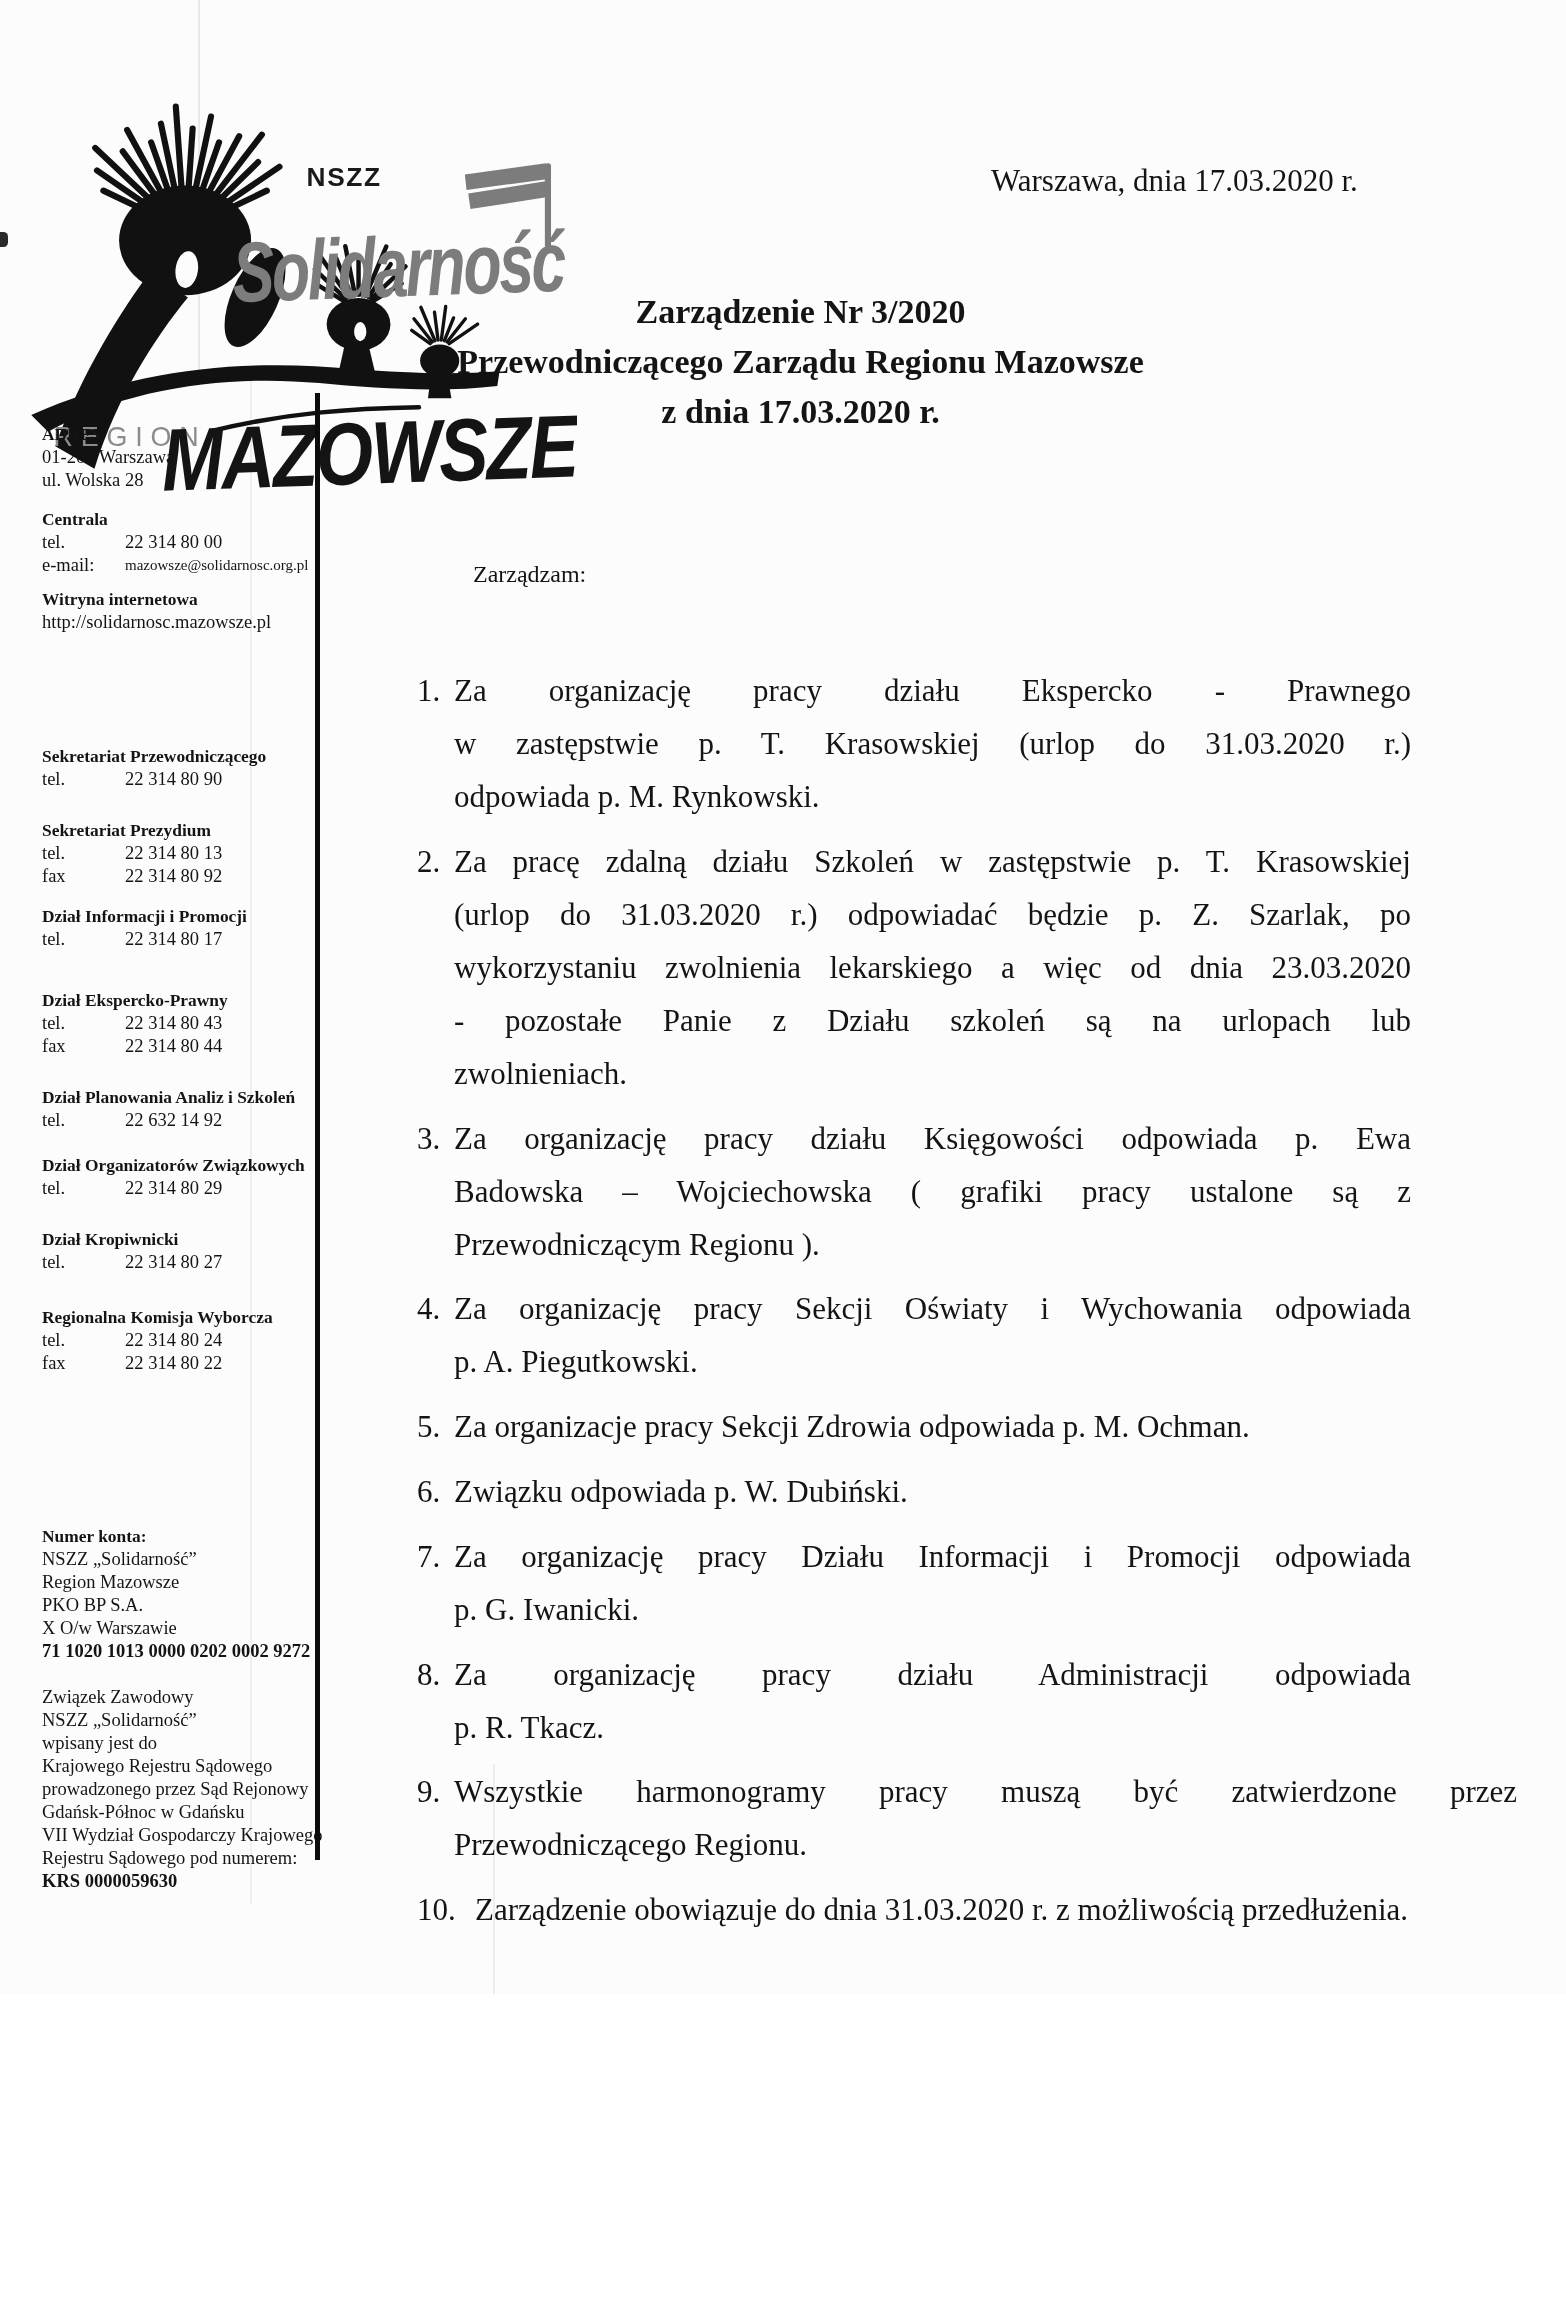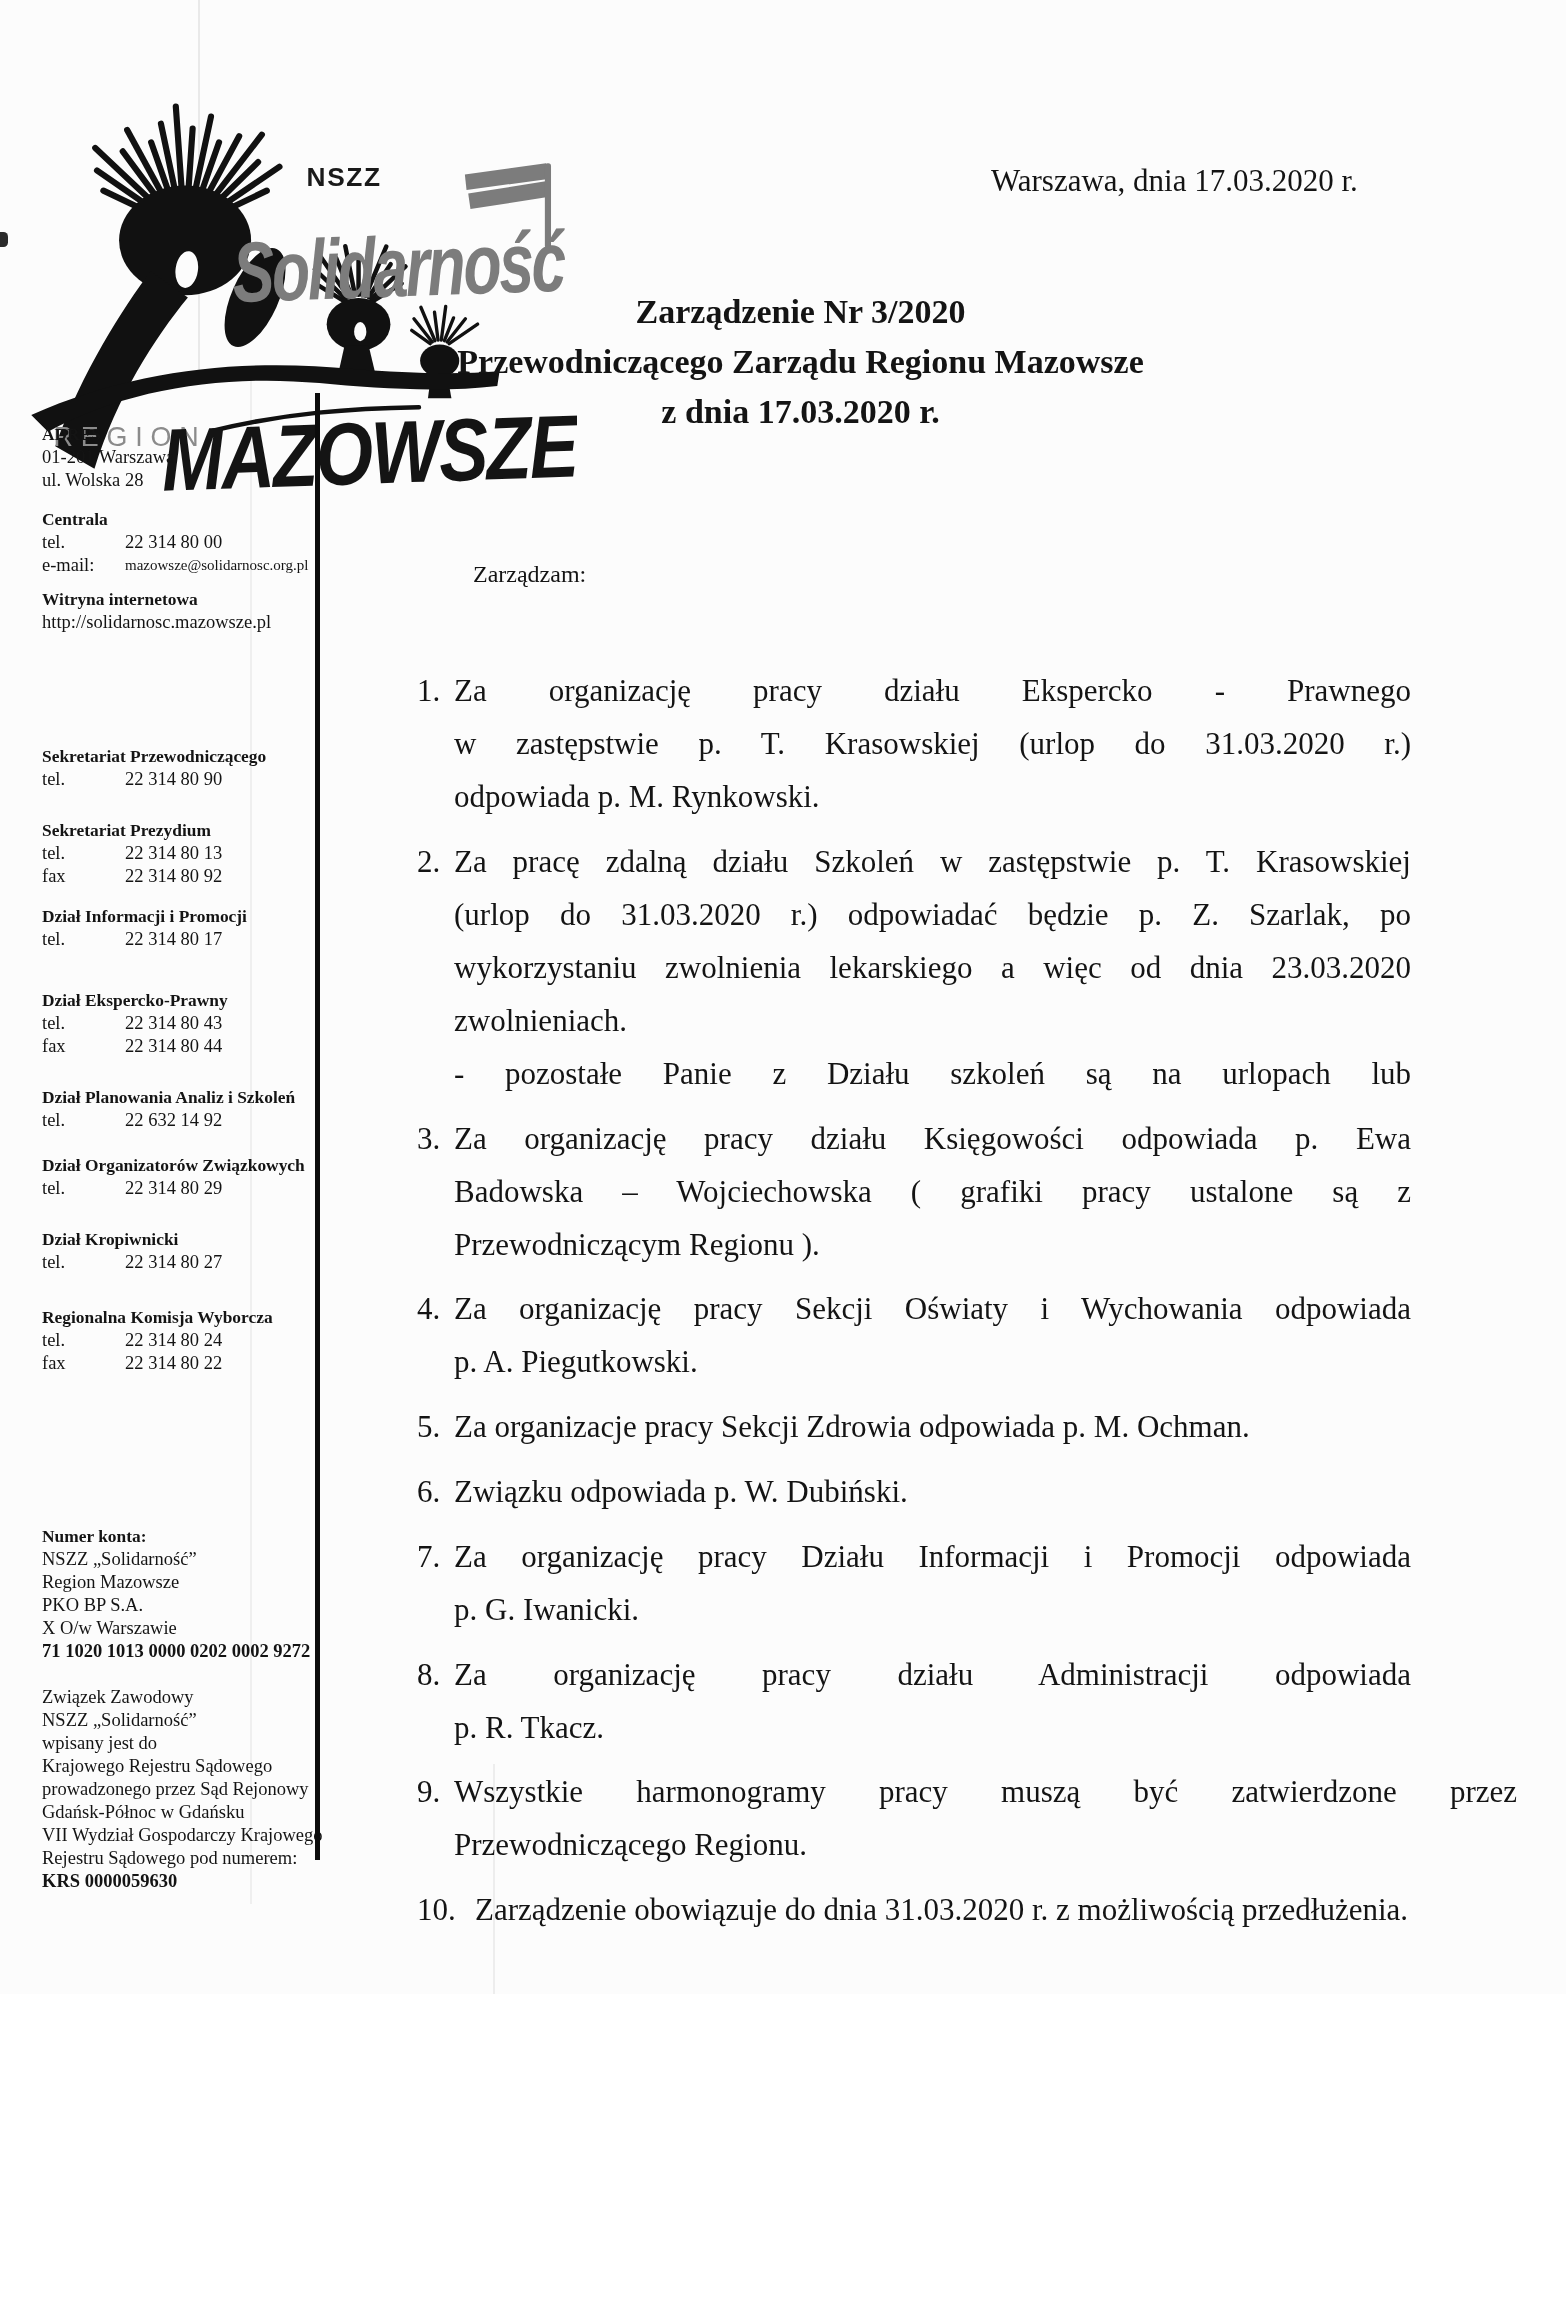--- a/index.html
+++ b/index.html
@@ -274,22 +274,22 @@
   <div id="order-list">
       <div class="item">
         <span class="ln">Za organizację pracy działu Ekspercko - Prawnego</span>
         <span class="ln">w zastępstwie p. T. Krasowskiej (urlop do 31.03.2020 r.)</span>
         <span class="ln last">odpowiada p. M. Rynkowski.</span>
       </div>
       <div class="item">
         <span class="ln">Za pracę zdalną działu Szkoleń w zastępstwie p. T. Krasowskiej</span>
         <span class="ln">(urlop do 31.03.2020 r.) odpowiadać będzie p. Z. Szarlak, po</span>
         <span class="ln">wykorzystaniu zwolnienia lekarskiego a więc od dnia 23.03.2020</span>
+        <span class="ln">- pozostałe Panie z Działu szkoleń są na urlopach lub</span>
         <span class="ln last">zwolnieniach.</span>
-        <span class="ln">- pozostałe Panie z Działu szkoleń są na urlopach lub</span>
       </div>
       <div class="item">
         <span class="ln">Za organizację pracy działu Księgowości odpowiada p. Ewa</span>
         <span class="ln">Badowska – Wojciechowska ( grafiki pracy ustalone są z</span>
         <span class="ln last">Przewodniczącym Regionu ).</span>
       </div>
       <div class="item">
         <span class="ln">Za organizację pracy Sekcji Oświaty i Wychowania odpowiada</span>
         <span class="ln last">p. A. Piegutkowski.</span>
       </div>

